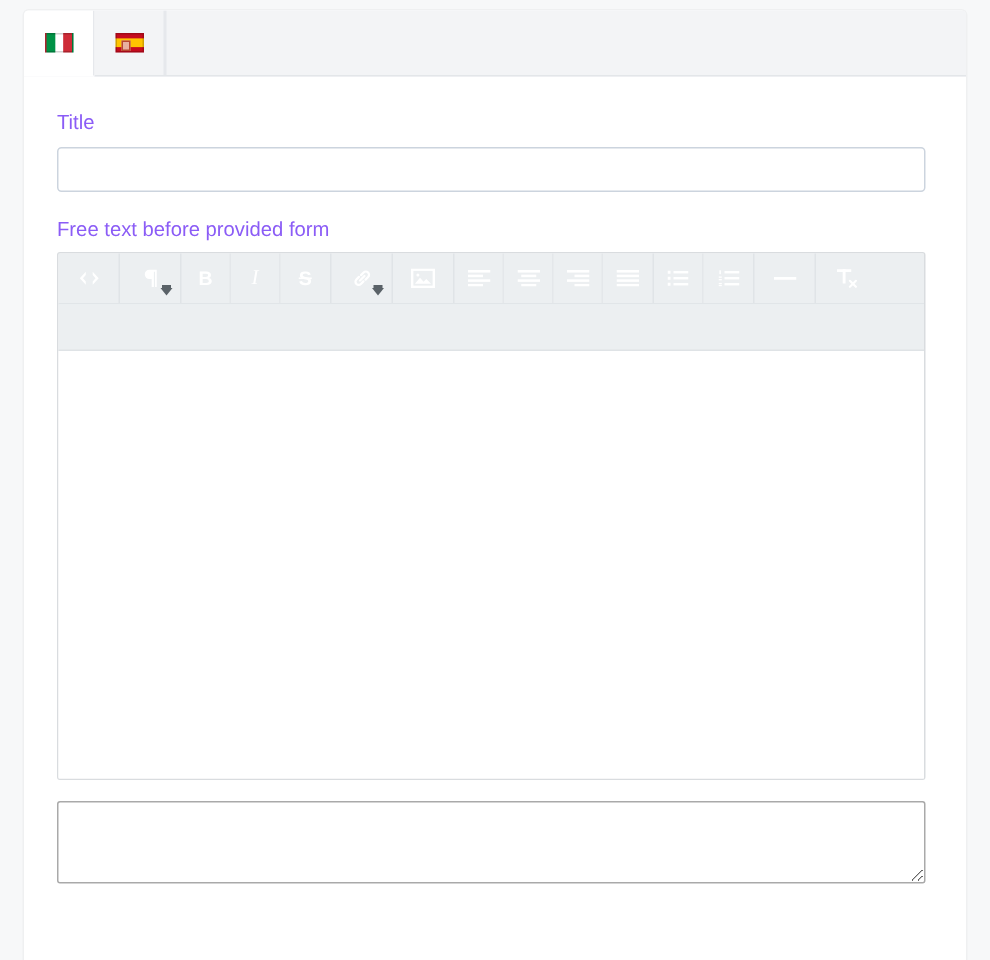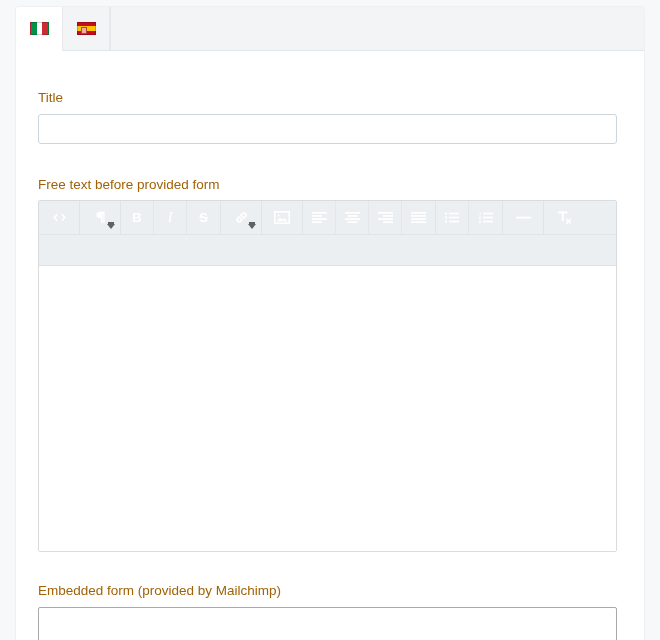--- a/index.html
+++ b/index.html
@@ -80,22 +80,22 @@
     border: 0.5px solid #b8452f;
   }
 
   
   #body {
     padding: 22px 22px 0 22px;
   }
 
   .field-label {
     font-size: 13.5px;
-    color: #a16207;
-    margin: 16px 0 7px 0;
+    color: #8b5cf6;
+    margin: 0 0 7px 0;
     line-height: 1.3;
   }
 
   .text-input {
     display: block;
     width: 579px;
     height: 30px;
     background: #ffffff;
     border: 1px solid #ccd4de;
     border-radius: 3px;
@@ -395,17 +395,16 @@
 
       </div>
 
       <div class="toolbar-row second"></div>
 
       <div id="editor-area"></div>
     </div>
 
     <div class="spacer-14"></div>
 
-    <div class="field-label">Embedded form (provided by Mailchimp)</div>
     <textarea class="embed-textarea" placeholder="" style=""></textarea>
 
   </div>
 </div>
 
 </body></html>

